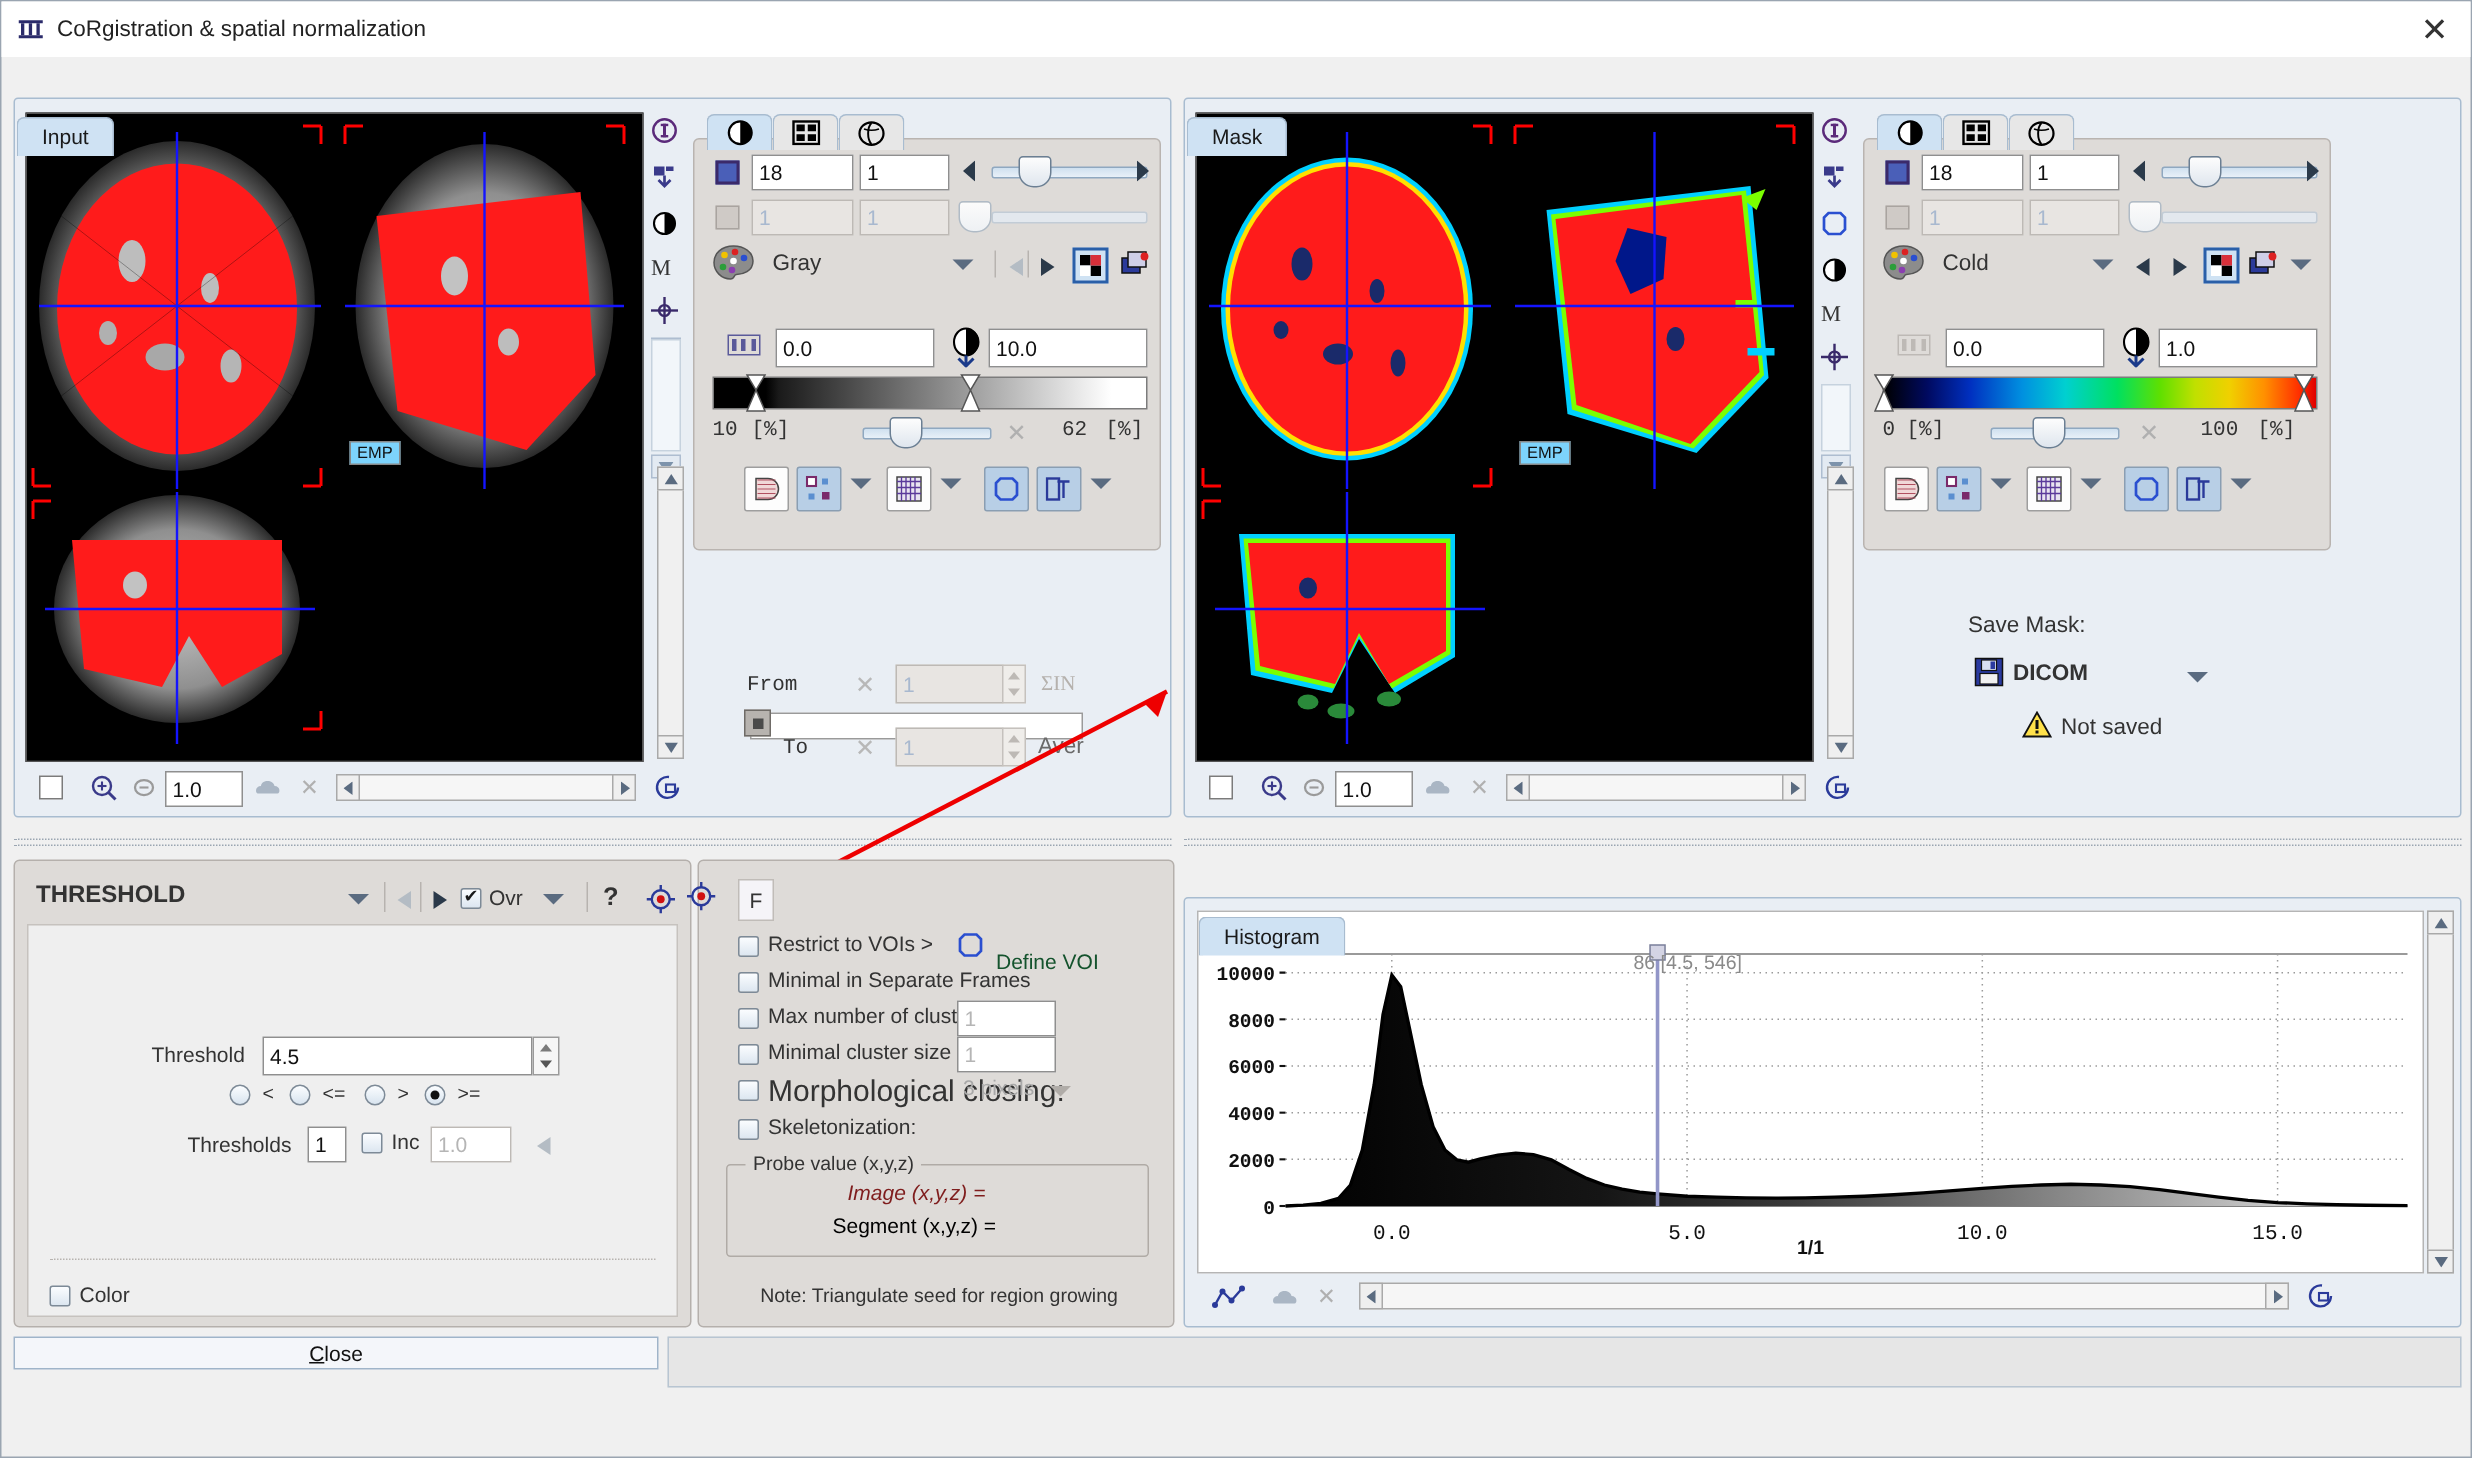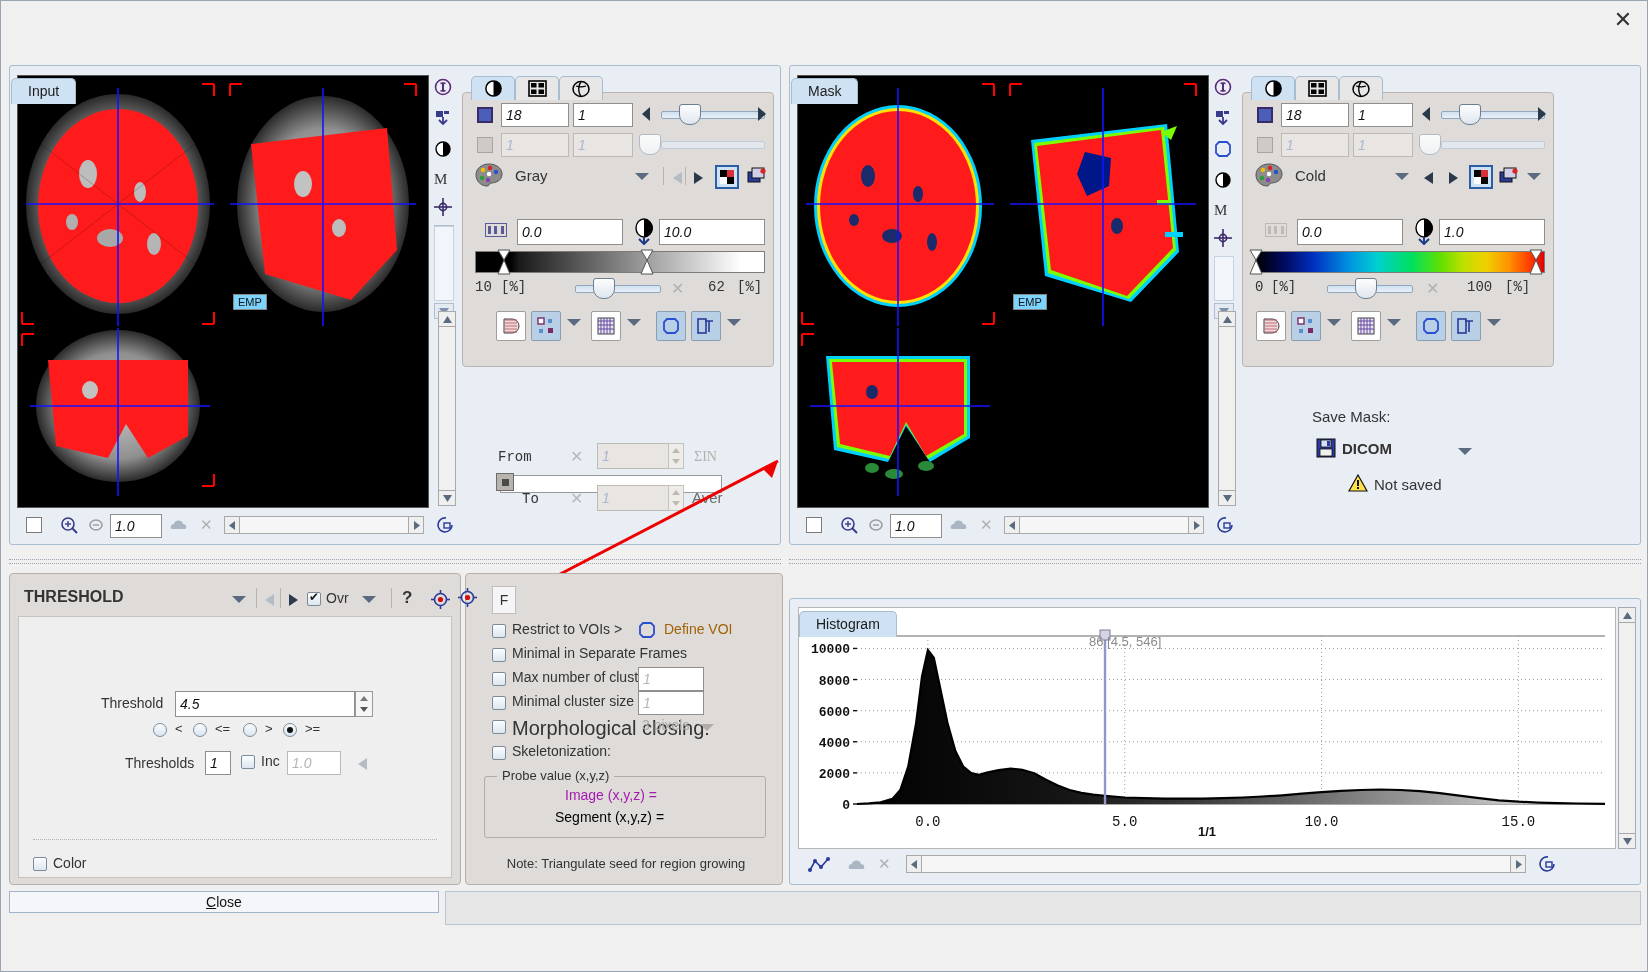--- a/index.html
+++ b/index.html
@@ -93,21 +93,20 @@
 
   .numfield {
     border:1px solid #8f8f8f;
     background:#fff;
     height:24px;
     font-size:14px;
     padding:3px 4px;
     line-height:22px;
     color:#111;
     font-family:"Liberation Sans", sans-serif;
-    font-style:italic;
   }
   .numfield.disabled { background:#e8e5e2; color:#a8b8cf; border-color:#bdb9b5; }
 
   .slider-track {
     position:absolute;
     height:8px;
     background:linear-gradient(#cfe0ef,#e8f0f8);
     border:1px solid #8fa8c0;
     border-radius:2px;
   }
@@ -274,20 +273,32 @@
     border-top:1px dotted #9aa5b1;
     border-bottom:1px dotted #9aa5b1;
     height:5px;
   }
 </style>
 </head>
 <body>
 
 <div class="app">
 
+  <div class="titlebar">
+    <div class="tb-icon">
+      <svg width="17" height="15" viewBox="0 0 17 15">
+        <rect x="0.5" y="1.5" width="16" height="2" fill="#2b2b6b"></rect>
+        <rect x="2" y="3.5" width="2.2" height="8" fill="#2b2b6b"></rect>
+        <rect x="7.2" y="3.5" width="2.2" height="8" fill="#2b2b6b"></rect>
+        <rect x="12.3" y="3.5" width="2.2" height="8" fill="#2b2b6b"></rect>
+        <rect x="0.5" y="11.5" width="16" height="2" fill="#2b2b6b"></rect>
+      </svg>
+    </div>
+    <div class="tb-title">CoRgistration &amp; spatial normalization</div>
+  </div>
   <div class="close-x">✕</div>
 
   <div class="tabstrip" style="left:10px;">
     <div class="tab active">Input</div>
     <div class="tab">Averaged</div>
   </div>
 
   <div class="tabstrip" style="left:790px;">
     <div class="tab active">Mask</div>
   </div>
@@ -1109,21 +1120,21 @@
     <div style="position:absolute; left:26px; top:12px; width:24px; height:28px; background:#f5f4f8; border:1px solid #c0bcb8; display:flex; align-items:center; justify-content:center; font-size:14px; color:#333;">F</div>
 
 
     <span class="chk" style="position:absolute; left:26px; top:50px;"></span>
     <div style="position:absolute; left:46px; top:47px; font-size:14px; color:#333;">Restrict to VOIs &gt;</div>
     <div style="position:absolute; left:172px; top:47px;">
       <svg width="18" height="18" viewBox="0 0 18 18">
           <path d="M5,2 L13,2 L16,5 L16,13 L13,16 L5,16 L2,13 L2,5 Z" fill="none" stroke="#2a4fd0" stroke-width="1.8"></path>
         </svg>
     </div>
-    <div style="position:absolute; left:198px; top:47px; font-size:14px; color:#a16207;">Define VOI</div>
+    <div style="position:absolute; left:198px; top:59px; font-size:14px; color:#14532d;">Define VOI</div>
 
     <span class="chk" style="position:absolute; left:26px; top:74px;"></span>
     <div style="position:absolute; left:46px; top:71px; font-size:14px; color:#333;">Minimal in Separate Frames</div>
 
     <span class="chk" style="position:absolute; left:26px; top:98px;"></span>
     <div style="position:absolute; left:46px; top:95px; font-size:14px; color:#333;">Max number of clusters</div>
     <input class="numfield" style="position: absolute; left: 172px; top: 93px; width: 66px; height: 24px; color: rgb(181, 181, 181);" value="1">
 
     <span class="chk" style="position:absolute; left:26px; top:122px;"></span>
     <div style="position:absolute; left:46px; top:119px; font-size:14px; color:#333;">Minimal cluster size [pix]</div>
@@ -1134,21 +1145,21 @@
     <div style="position:absolute; left:176px; top:143px; font-size:14px; color:#a8a8a8;">3 pixels</div>
     <div style="position:absolute; left:234px; top:150px;">
         <div class="tri-down" style="border-top-color:#b0aca8;"></div>
       </div>
 
     <span class="chk" style="position:absolute; left:26px; top:172px;"></span>
     <div style="position:absolute; left:46px; top:169px; font-size:14px; color:#333;">Skeletonization:</div>
 
     <div class="groupbox" style="left:18px; top:202px; width:282px; height:62px;">
       <div class="gtitle">Probe value (x,y,z)</div>
-      <div style="position:absolute; left:80px; top:10px; font-size:14px; color:#a21caf;">Image (x,y,z) =</div>
+      <div style="position:absolute; left:80px; top:10px; font-size:14px; color:#7f1d1d;font-style:italic;">Image (x,y,z) =</div>
       <div style="position:absolute; left:70px; top:32px; font-size:14px; color:#000000;">Segment (x,y,z) =</div>
     </div>
 
     <div style="position:absolute; left:20px; top:282px; width:280px; text-align:center; font-size:13px; color:#333;">Note: Triangulate seed for region growing</div>
   </div>
 
   <div class="tabstrip" style="left:798px; top:572px;">
     <div class="tab active">Histogram</div>
   </div>
 

